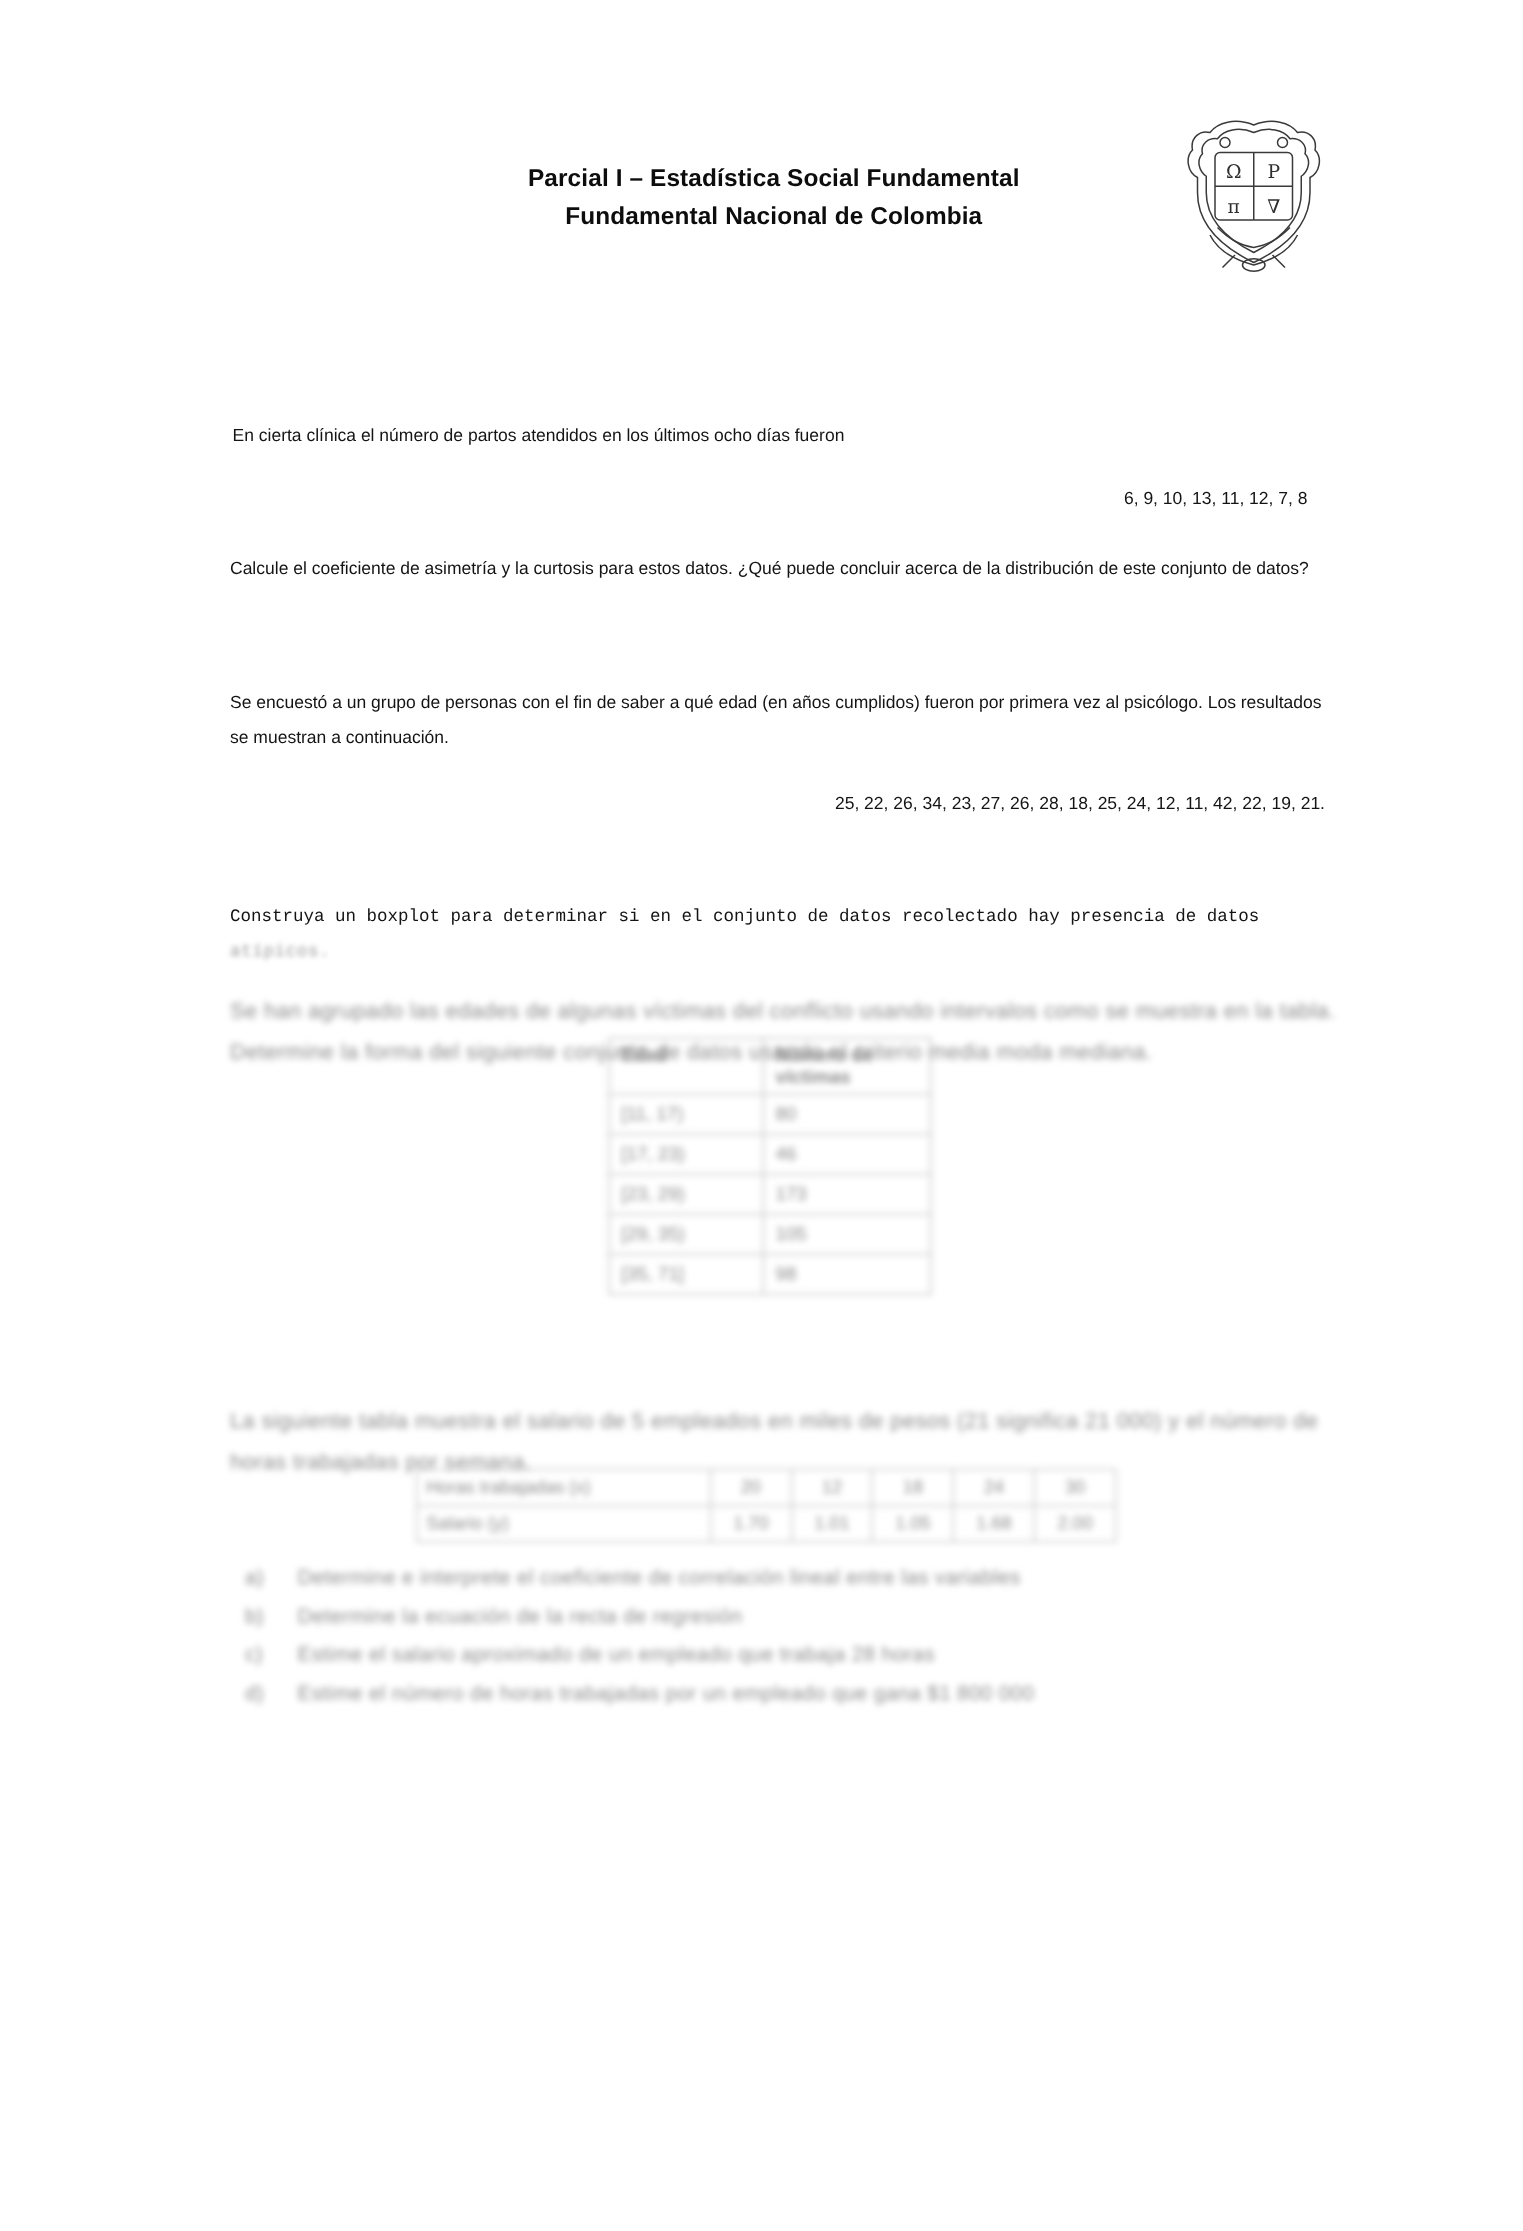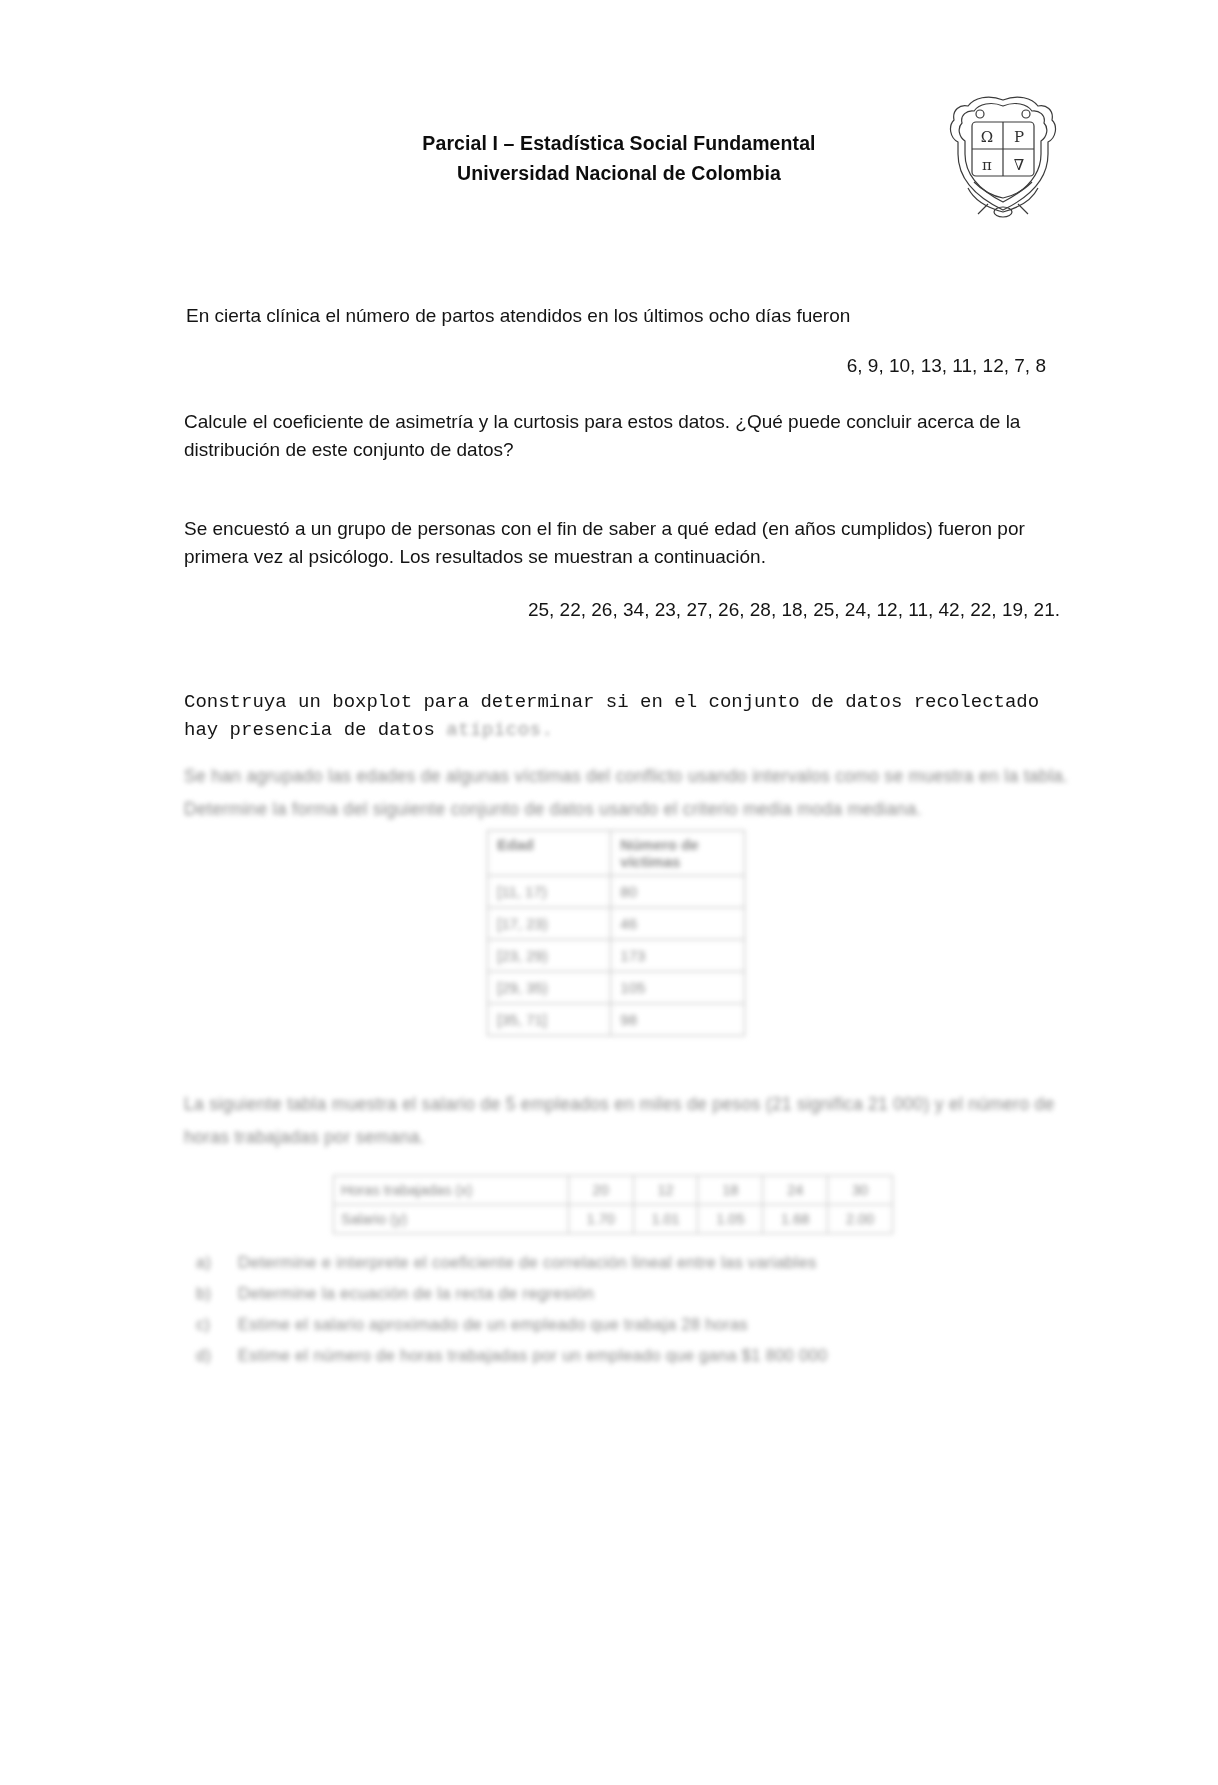--- a/index.html
+++ b/index.html
@@ -46,23 +46,24 @@
     left: 944px;
     top: 92px;
     width: 118px;
     height: 128px;
   }
   .crest svg { display: block; }
 
   
   .para {
     position: absolute;
-    font-size: 19px;
+    font-size: 14px;
     line-height: 28px;
     color: #141414;
+    margin-top: 32px;
   }
 
   .p-intro  { left: 186px; top: 302px; width: 900px; }
   .p-data1  { left: 186px; top: 352px; width: 860px; text-align: right; }
   .p-q1     { left: 184px; top: 408px; width: 866px; }
   .p-intro2 { left: 184px; top: 515px; width: 876px; }
   .p-data2  { left: 184px; top: 596px; width: 876px; text-align: right; }
   .p-q2     { left: 184px; top: 688px; width: 890px; font-family: Liberation Mono, monospace; }
 
   
@@ -187,21 +188,21 @@
         <text x="43" y="50">Ω</text>
         <text x="75" y="50">P</text>
         <text x="43" y="78">π</text>
         <text x="75" y="78">∇</text>
       </g>
     </svg>
   </div>
 
   <div class="header">
     <div class="header-line">Parcial I – Estadística Social Fundamental</div>
-    <div class="header-line">Universidad Nacional de Colombia</div>
+    <div class="header-line">Fundamental Nacional de Colombia</div>
   </div>
 
   <div class="para p-intro">En cierta clínica el número de partos atendidos en los últimos ocho días fueron</div>
   <div class="para p-data1">6, 9, 10, 13, 11, 12, 7, 8</div>
   <div class="para p-intro2">Se encuestó a un grupo de personas con el fin de saber a qué edad (en años cumplidos) fueron por primera vez al psicólogo. Los resultados se muestran a continuación.</div>
 
   <div class="para p-q1">Calcule el coeficiente de asimetría y la curtosis para estos datos. ¿Qué puede concluir acerca de la distribución de este conjunto de datos?</div>
   <div class="para p-data2">25, 22, 26, 34, 23, 27, 26, 28, 18, 25, 24, 12, 11, 42, 22, 19, 21.</div>
   <div class="para p-q2">
     <span>Construya un boxplot para determinar si en el conjunto de datos recolectado hay presencia de datos</span>

